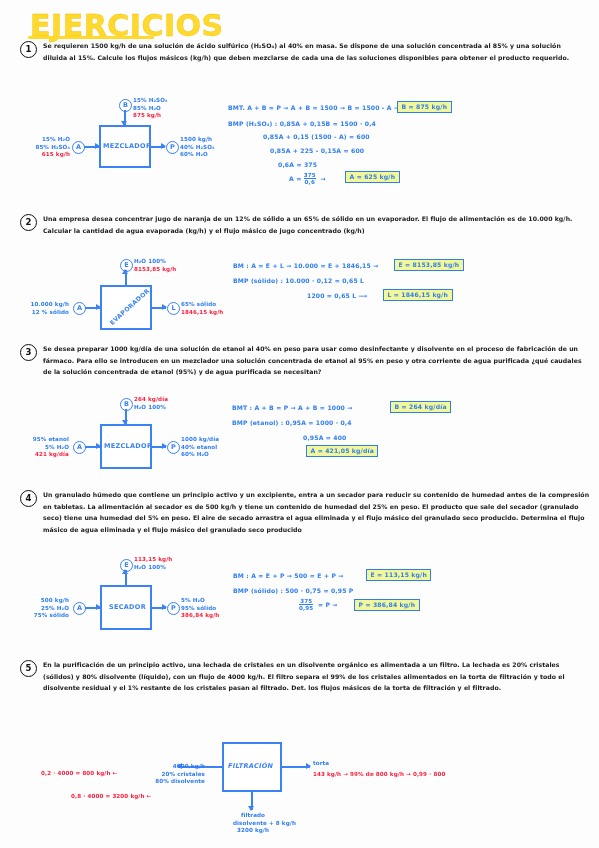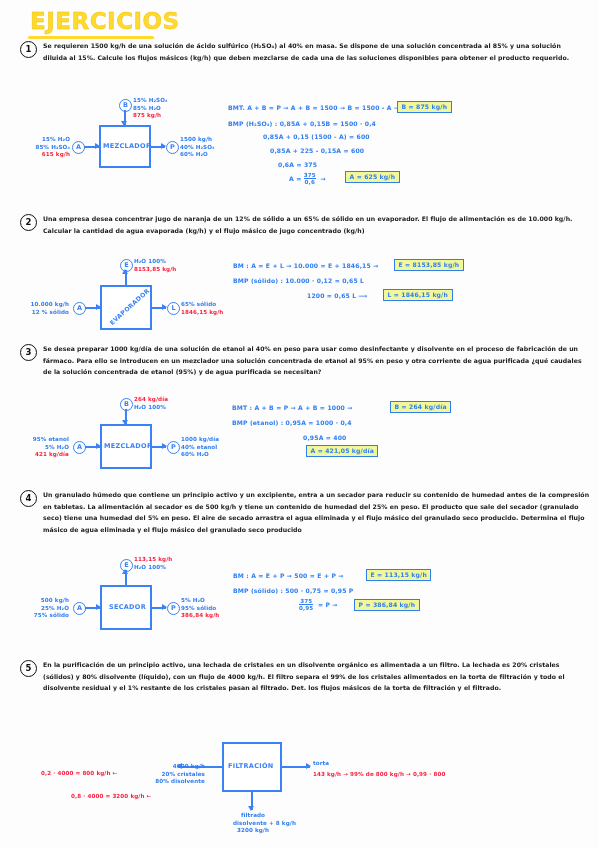--- a/index.html
+++ b/index.html
@@ -18,21 +18,21 @@
     position: absolute;
     inset: 0;
     background: #fdfdfd;
   }
 
   
   .title {
     position: absolute;
     left: 30px;
     top: 8px;
-    font-size: 23px;
+    font-size: 30px;
     font-weight: bold;
     color: #ffd92e;
     letter-spacing: 0.5px;
     font-family: "DejaVu Sans", sans-serif;
     -webkit-text-stroke: 0.4px #f0c000;
   }
   .title-underline {
     position: absolute;
     left: 28px;
     top: 36px;
@@ -355,21 +355,21 @@
       <span class="den">0,95</span>
     </span>
     &nbsp;<span>= P   →</span>
   </div>
   <div class="boxed" style="left:354px; top:599px;">P = 386,84 kg/h</div>
 
   <div class="prob-num" style="left:20px; top:660px;">5</div>
   <div class="stmt" style="left:43px; top:659px; width:548px;">En la purificación de un principio activo, una lechada de cristales en un disolvente orgánico es alimentada a un filtro. La lechada es 20% cristales (sólidos) y 80% disolvente (líquido), con un flujo de 4000 kg/h. El filtro separa el 99% de los cristales alimentados en la torta de filtración y todo el disolvente residual y el 1% restante de los cristales pasan al filtrado. Det. los flujos másicos de la torta de filtración y el filtrado.</div>
 
   <div class="box" style="left:222px; top:742px; width:60px; height:50px;"></div>
-  <div class="box-label" style="left:228px; top:762px;">FILTRACIÓN</div>
+  <div class="box-label" style="left:228px; top:762px;font-style:italic;">FILTRACIÓN</div>
 
   <div class="arrow-h left" style="left:178px; top:766px; width:44px;"></div>
   <div class="diag-txt" style="left:143px; top:763px; text-align:right; width:62px;">
     <span class="blue">4000 kg/h</span><br>
     <span class="blue">20% cristales</span><br>
     <span class="blue">80% disolvente</span>
   </div>
   <div class="diag-txt red" style="left:41px; top:770px;">0,2 · 4000 = 800 kg/h ←</div>
   <div class="diag-txt red" style="left:71px; top:793px;">0,8 · 4000 = 3200 kg/h ←</div>
 

